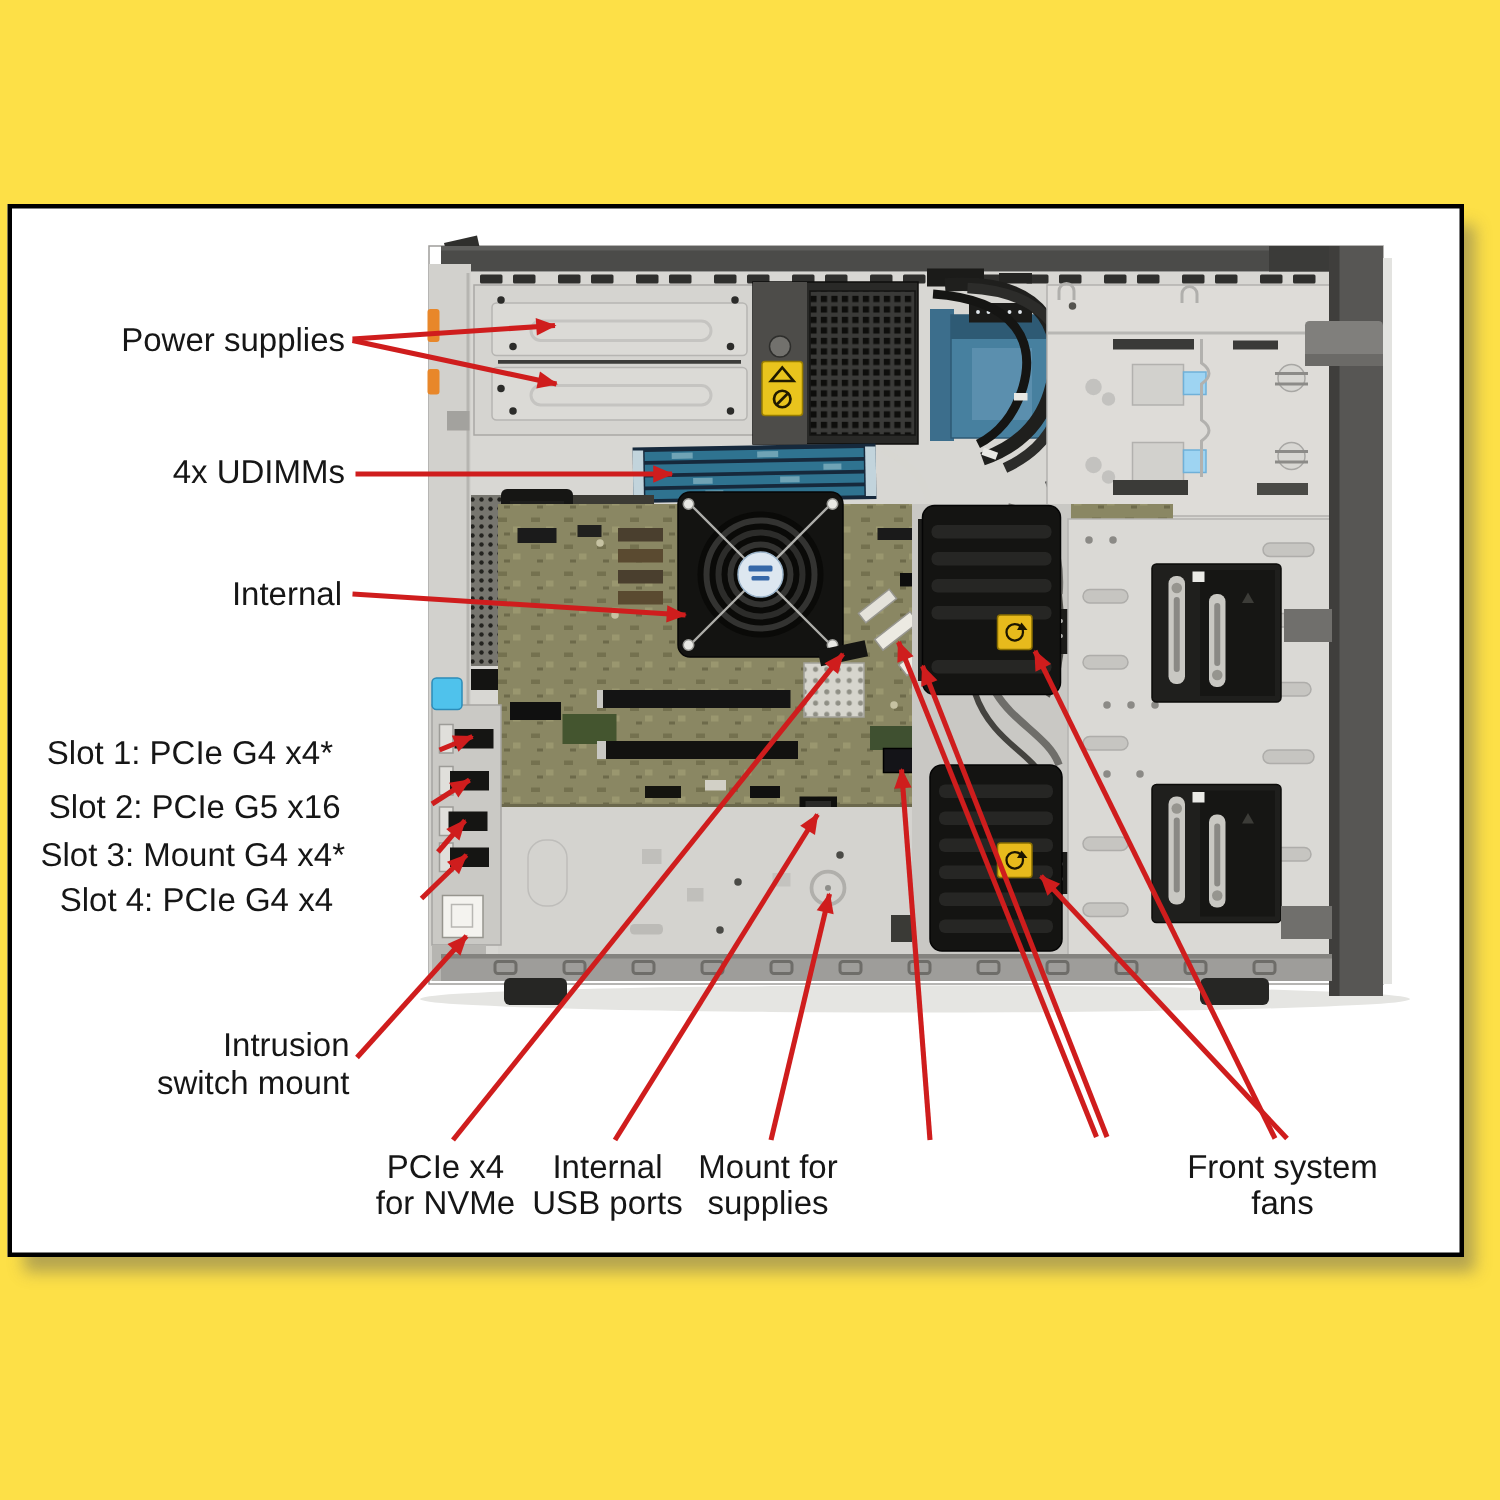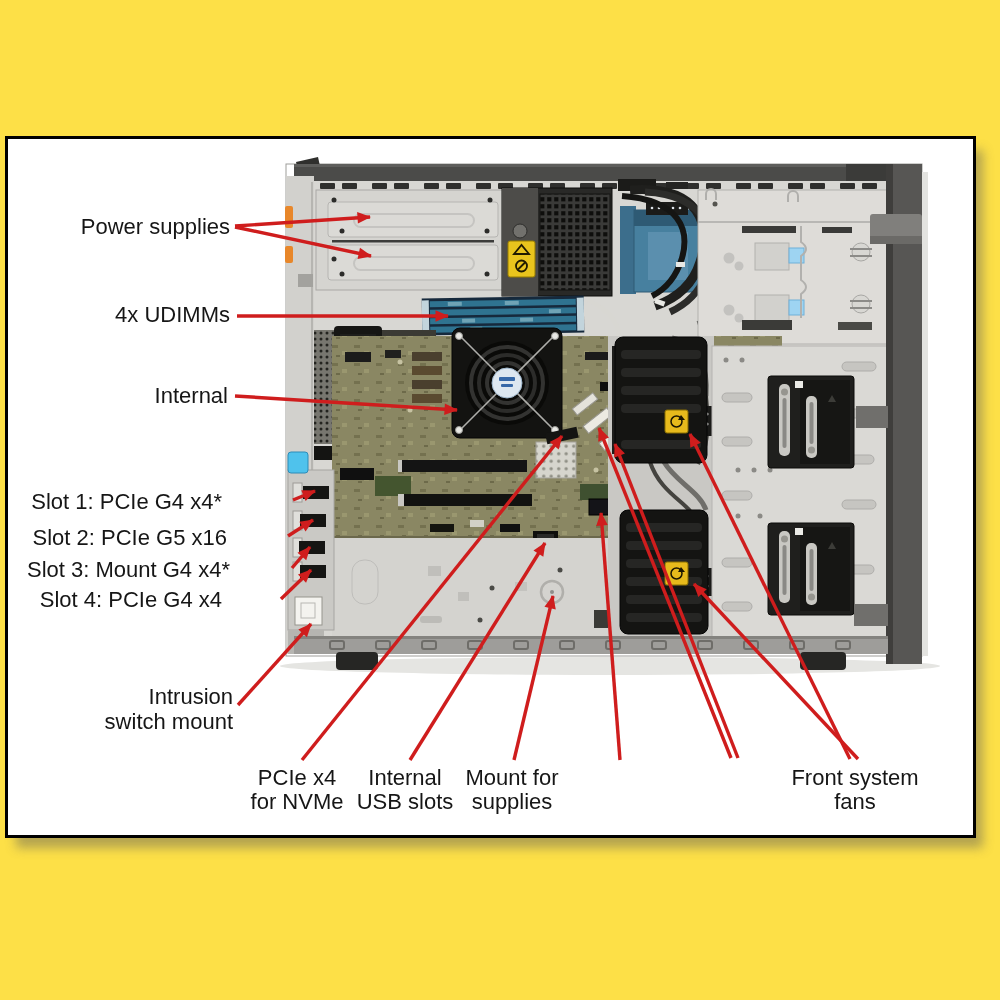--- a/index.html
+++ b/index.html
@@ -480,21 +480,21 @@
   <div class="lbl r" style="right:767px;top:684px;line-height:25px">
     <span>Intrusion</span>
       <span>switch mount</span>
   </div>
   <div class="lbl c" style="left:217px;top:766px;width:160px">
     <span>PCIe x4</span>
       <span>for NVMe</span>
   </div>
   <div class="lbl c" style="left:325px;top:766px;width:160px">
     <span>Internal</span>
-      <span>USB slots</span>
+      <span>USB ports</span>
   </div>
   <div class="lbl c" style="left:432px;top:766px;width:160px">
     <span>Mount for</span>
       <span>supplies</span>
   </div>
   <div class="lbl c" style="left:775px;top:766px;width:160px">
     <span>Front system</span>
       <span>fans</span>
   </div>
 </div>

